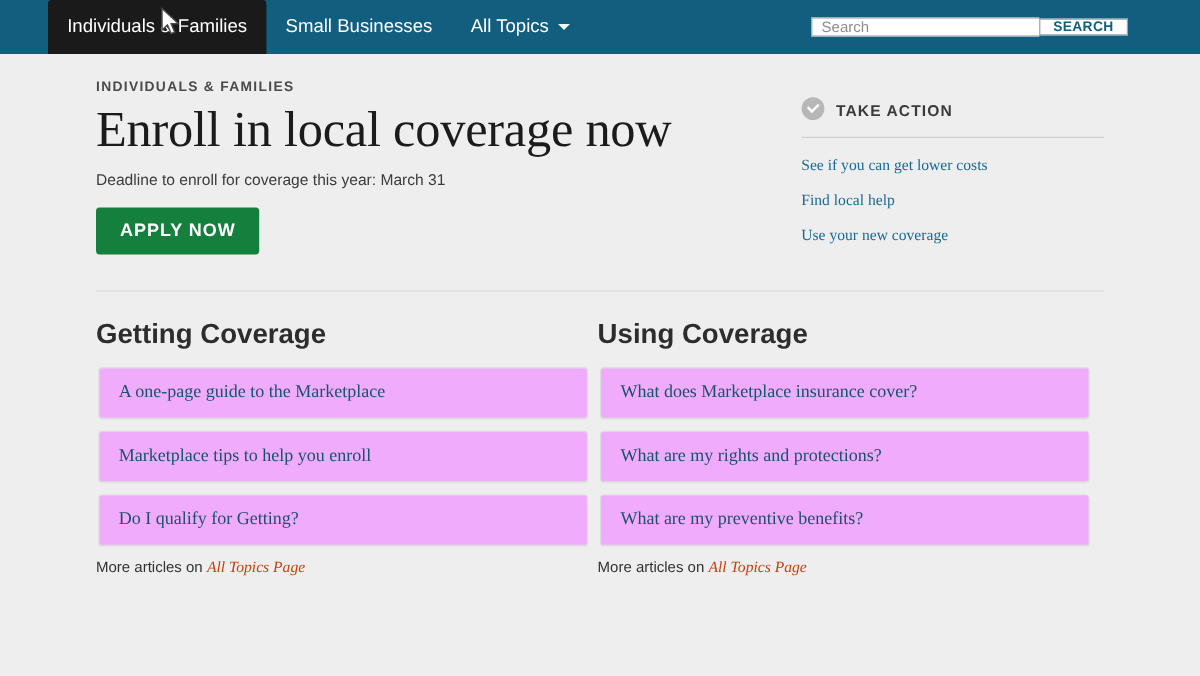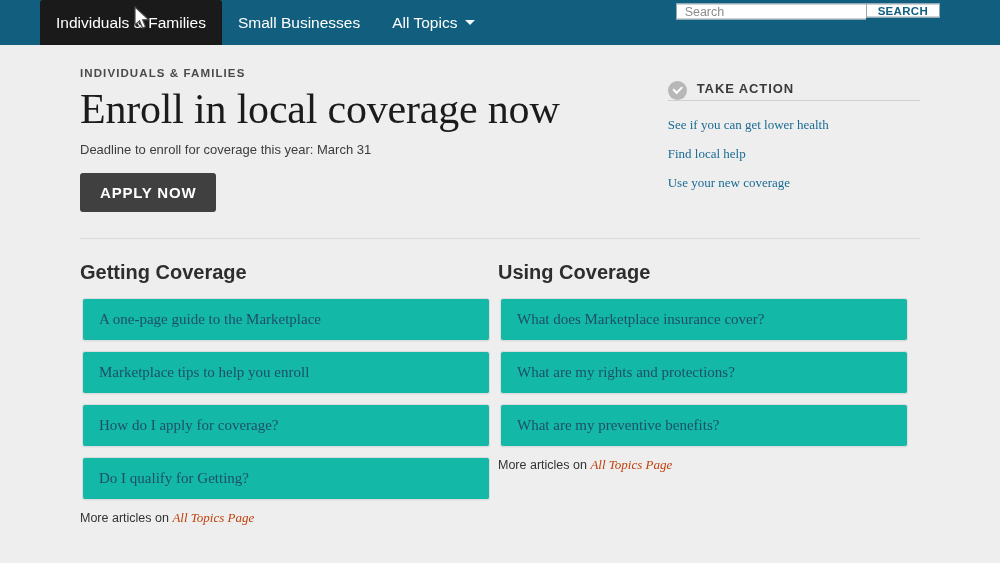--- a/index.html
+++ b/index.html
@@ -57,21 +57,21 @@
     opacity: .95;
   }
 
   
   .search-wrap {
     position: absolute;
     right: 60px;
     top: 50%;
     transform: translateY(-50%);
     display: flex;
-    align-items: flex-start;
+    align-items: center;
     height: 39px;
   }
   .search-input {
     width: 190px;
     border: 1px solid #9aa7ad;
     border-right: none;
     background: #ffffff;
     font-size: 12.5px;
     color: #333;
     padding: 0 8px;
@@ -120,43 +120,43 @@
     margin: 0 0 10px 0;
     letter-spacing: -0.2px;
   }
   .hero-sub {
     font-size: 13px;
     color: #3c3c3c;
     margin-bottom: 16px;
   }
   .apply-btn {
     display: inline-block;
-    background: #404040;
+    background: #15803d;
     color: #ffffff;
     font-size: 15px;
     font-weight: bold;
     letter-spacing: .8px;
     padding: 11px 20px;
     border: none;
     border-radius: 3px;
     cursor: pointer;
     font-family: "Liberation Sans", sans-serif;
   }
 
   
   .take-action {
     margin-left: 74px;
     width: 275px;
     padding-top: 14px;
   }
   .ta-head {
     display: flex;
-    align-items: flex-start;
+    align-items: flex-end;
     border-bottom: 1px solid #cfcfcf;
-    padding-bottom: 0;
+    padding-bottom: 14px;
   }
   .ta-icon {
     width: 19px;
     height: 19px;
     border-radius: 50%;
     background: #b7b7b7;
     margin-right: 10px;
     position: relative;
     flex: none;
   }
@@ -195,28 +195,28 @@
   }
 
   
   .columns {
     display: flex;
     padding-top: 22px;
   }
   .col { width: 410px; }
   .col + .col { margin-left: 8px; }
   .col-title {
-    font-size: 20px;
+    font-size: 23px;
     font-weight: bold;
     color: #2d2d2d;
     margin: 0 0 14px 0;
     font-family: "Liberation Sans", sans-serif;
   }
   .card {
-    background: #14b8a6;
+    background: #f0abfc;
     border: 1px solid #dcdcdc;
     border-radius: 3px;
     padding: 12px 16px;
     margin-bottom: 10px;
     margin-left: 2px;
     font-family: "Liberation Serif", serif;
     font-size: 15px;
     color: #1d4f6b;
     cursor: pointer;
     box-shadow: 0 1px 0 rgba(0,0,0,.03);
@@ -278,41 +278,40 @@
       <button class="apply-btn">APPLY NOW</button>
     </div>
 
     <div class="take-action">
       <div class="ta-head">
         <span class="ta-icon"></span>
         <span class="ta-title">TAKE ACTION</span>
       </div>
       <ul class="ta-list">
         <li>
-          <a class="ta-link">See if you can get lower health</a>
+          <a class="ta-link">See if you can get lower costs</a>
         </li>
         <li>
           <a class="ta-link">Find local help</a>
         </li>
         <li>
           <a class="ta-link">Use your new coverage</a>
         </li>
       </ul>
     </div>
   </div>
 
   <hr class="divider">
 
   <div class="columns">
 
     <div class="col">
       <h2 class="col-title">Getting Coverage</h2>
       <div class="card">A one-page guide to the Marketplace</div>
       <div class="card">Marketplace tips to help you enroll</div>
-      <div class="card">How do I apply for coverage?</div>
       <div class="card">Do I qualify for Getting?</div>
       <div class="more">
         <span>More articles on</span>
         <a class="more-link">All Topics Page</a>
       </div>
     </div>
 
     <div class="col">
       <h2 class="col-title">Using Coverage</h2>
       <div class="card">What does Marketplace insurance cover?</div>

